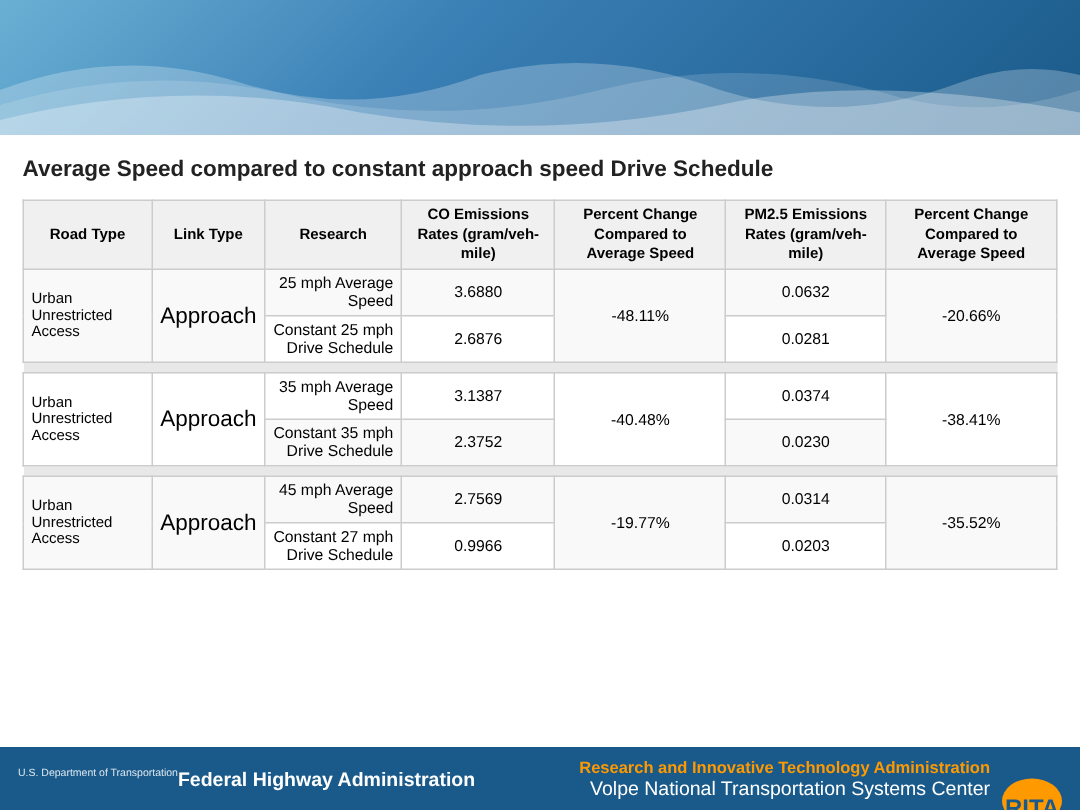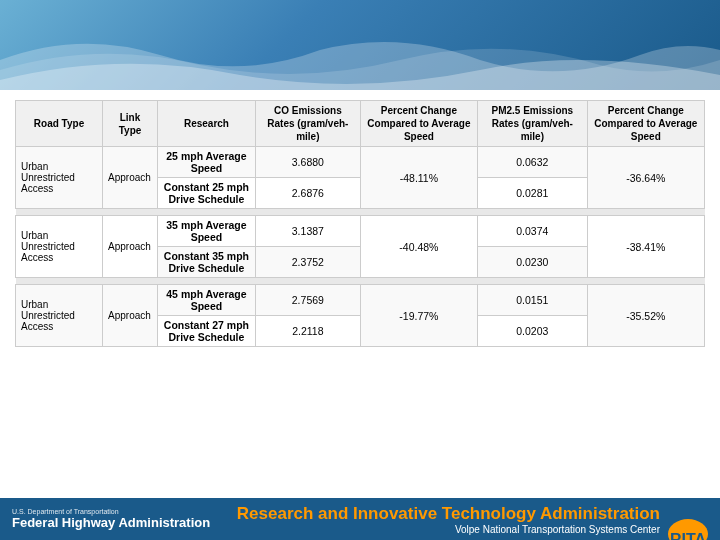--- a/index.html
+++ b/index.html
@@ -59,26 +59,25 @@
     .data-table thead th {
       background: #f0f0f0;
       font-weight: bold;
       font-size: 10px;
       line-height: 1.3;
     }
 
     .data-table td.road-type,
     .data-table td.link-type {
       text-align: left;
-      font-size: 10px;
+      font-size: 15px;
     }
 
     .data-table td.scenario {
-      text-align: center;
-      font-weight: bold;
+      text-align: right;
     }
 
     .data-table tbody tr:nth-child(odd) {
       background: #f9f9f9;
     }
     .data-table tbody tr:nth-child(even) {
       background: #fff;
     }
 
     
@@ -90,21 +89,21 @@
       height: 42px;
       background: #1a5a8a;
       display: flex;
       align-items: center;
       justify-content: space-between;
       padding: 0 12px;
     }
 
     .footer-left {
       display: flex;
-      flex-direction: column;
+      flex-direction: row;
       color: #fff;
       font-size: 8px;
     }
     .footer-left .dept-text {
       font-size: 7px;
       opacity: 0.85;
     }
     .footer-left .fhwa-text {
       font-size: 13px;
       font-weight: bold;
@@ -113,26 +112,26 @@
 
     .footer-right {
       display: flex;
       flex-direction: column;
       align-items: flex-end;
       color: #fff;
       font-size: 8px;
       text-align: right;
     }
     .footer-right .rita-title {
-      font-size: 17px;
+      font-size: 11px;
       font-weight: bold;
       color: #f90;
     }
     .footer-right .rita-sub {
-      font-size: 10px;
+      font-size: 13px;
       color: #fff;
       text-align: right;
     }
 
     .rita-logo {
       width: 40px;
       height: 30px;
       background: #f90;
       border-radius: 50%;
       display: flex;
@@ -161,20 +160,21 @@
 
 <div class="header-area">
   <svg class="header-wave" viewBox="0 0 720 60" preserveAspectRatio="none" xmlns="http://www.w3.org/2000/svg">
     <path d="M0,30 Q80,0 160,25 Q240,50 320,20 Q400,0 480,30 Q560,55 640,25 Q680,10 720,20 L720,60 L0,60 Z" fill="rgba(255,255,255,0.25)"></path>
     <path d="M0,40 Q100,10 200,35 Q300,55 400,30 Q500,5 600,35 Q660,50 720,30 L720,60 L0,60 Z" fill="rgba(255,255,255,0.15)"></path>
     <path d="M0,50 Q120,20 240,45 Q360,65 480,40 Q580,18 720,45 L720,60 L0,60 Z" fill="rgba(255,255,255,0.3)"></path>
   </svg>
 </div>
 
 <div class="main-content">
+  <h1 class="page-title">Average Speed compared to constant approach speed Drive Schedule</h1>
 
   <table class="data-table">
     <thead>
       <tr>
         <th>Road Type</th>
         <th>Link Type</th>
         <th>Research</th>
         <th>CO Emissions Rates (gram/veh-mile)</th>
         <th>Percent Change Compared to Average Speed</th>
         <th>PM2.5 Emissions Rates (gram/veh-mile)</th>
@@ -182,21 +182,21 @@
       </tr>
     </thead>
     <tbody id="table-body">
     <tr>
           <td rowspan="2" class="road-type" style="font-weight: normal; font-size: 10px;">Urban Unrestricted Access</td>
           <td rowspan="2" class="link-type">Approach</td>
           <td class="scenario">25 mph Average Speed</td>
           <td>3.6880</td>
           <td rowspan="2">-48.11%</td>
           <td>0.0632</td>
-          <td rowspan="2">-36.64%</td>
+          <td rowspan="2">-20.66%</td>
         </tr>
         <tr>
           <td class="scenario">Constant 25 mph Drive Schedule</td>
           <td>2.6876</td>
           <td>0.0281</td>
         </tr>
         <tr class="separator-row">
           <td colspan="7"></td>
         </tr>
         <tr>
@@ -215,26 +215,26 @@
         </tr>
         <tr class="separator-row">
           <td colspan="7"></td>
         </tr>
         <tr>
           <td rowspan="2" class="road-type" style="font-weight: normal; font-size: 10px;">Urban Unrestricted Access</td>
           <td rowspan="2" class="link-type">Approach</td>
           <td class="scenario">45 mph Average Speed</td>
           <td>2.7569</td>
           <td rowspan="2">-19.77%</td>
-          <td>0.0151</td>
+          <td>0.0314</td>
           <td rowspan="2">-35.52%</td>
         </tr>
         <tr>
           <td class="scenario">Constant 27 mph Drive Schedule</td>
-          <td>2.2118</td>
+          <td>0.9966</td>
           <td>0.0203</td>
         </tr>
       </tbody>
   </table>
 </div>
 
 <div class="footer">
   <div class="footer-left">
     <span class="dept-text">U.S. Department of Transportation</span>
     <span class="fhwa-text">Federal Highway Administration</span>

